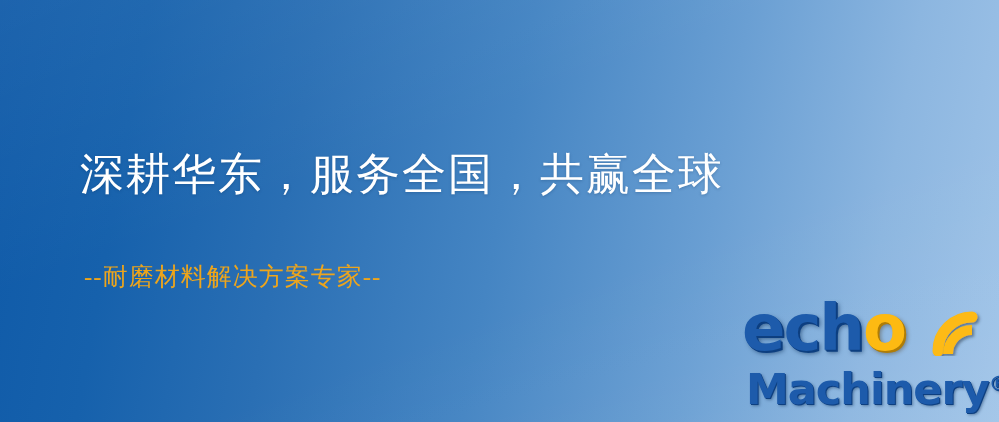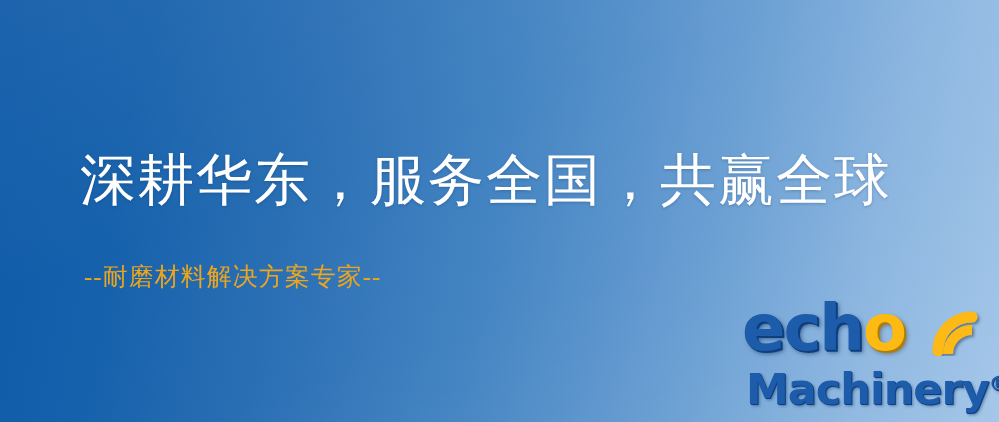--- a/index.html
+++ b/index.html
@@ -36,21 +36,21 @@
         rgba(255,255,255,0.00) 62%,
         rgba(255,255,255,0.05) 100%);
     pointer-events: none;
   }
 
   .headline {
     position: absolute;
     left: 80px;
     top: 152px;
     font-family: Liberation Sans, sans-serif;
-    font-size: 56px;
+    font-size: 44px;
     line-height: 1;
     color: #ffffff;
     letter-spacing: 2px;
     white-space: nowrap;
     text-shadow: 0 1px 3px rgba(10,45,90,0.28);
   }
 
   .subtitle {
     position: absolute;
     left: 84px;

